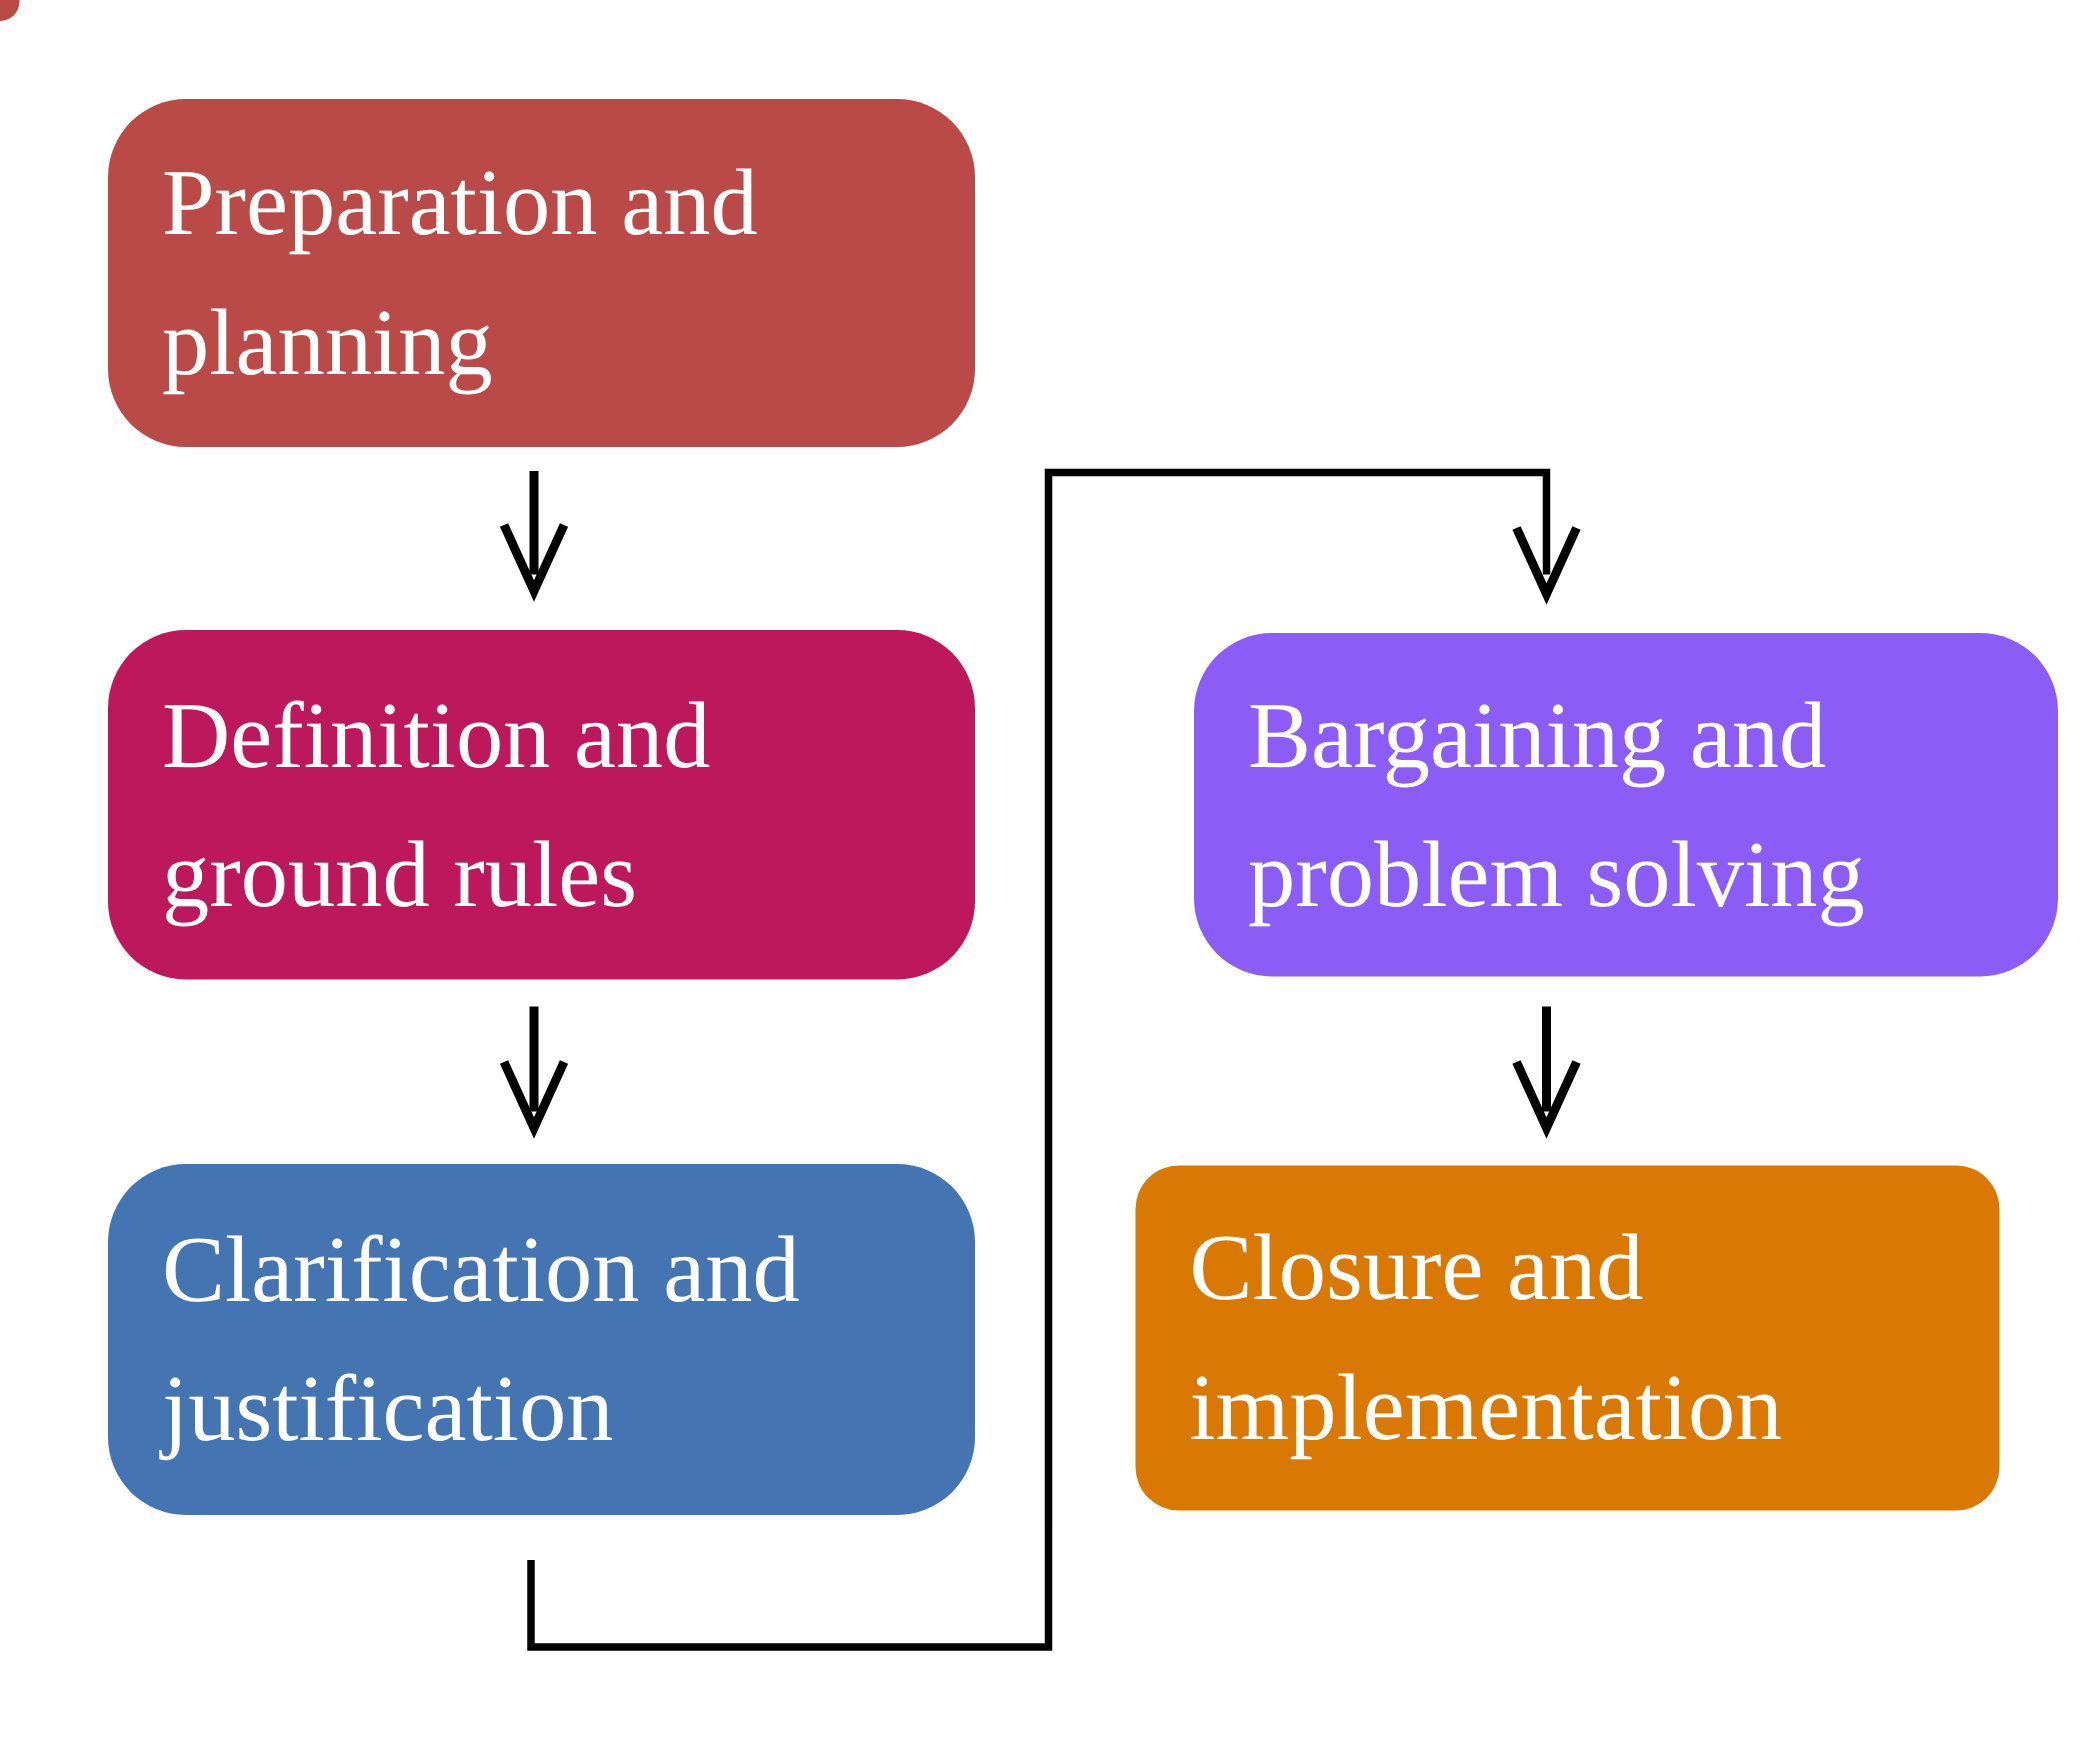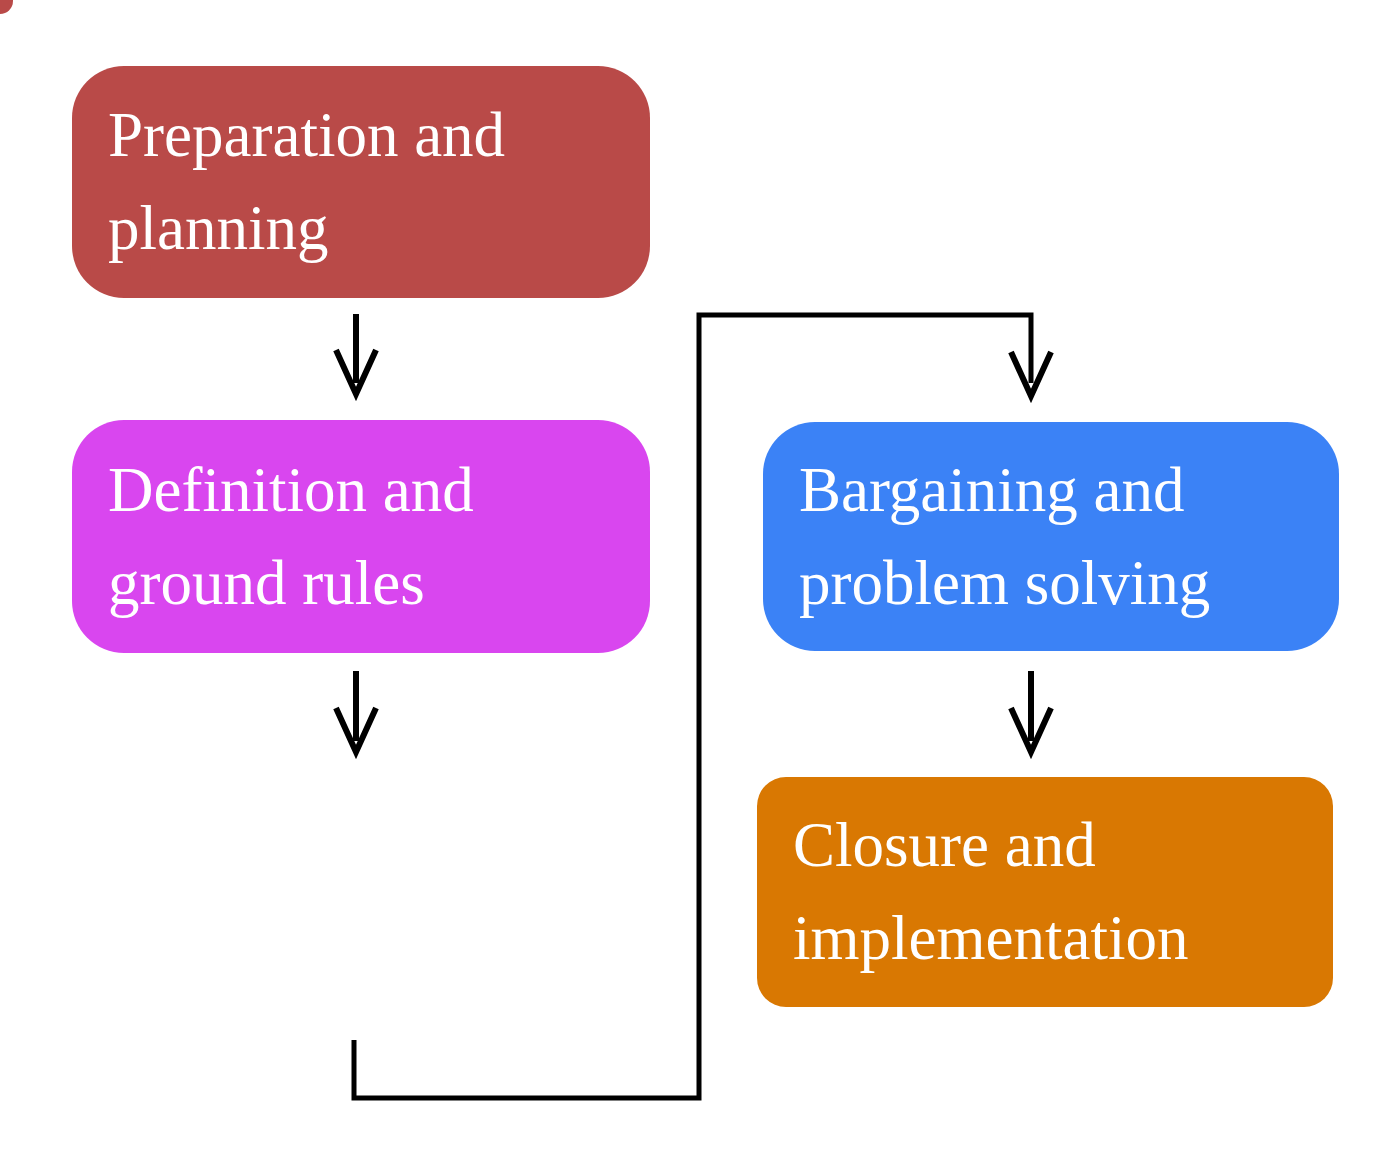--- a/index.html
+++ b/index.html
@@ -63,26 +63,29 @@
     <g stroke="#000000">
       <line class="shaft" x1="1031" y1="671" x2="1031" y2="741"></line>
       <polyline class="shaft" points="1011,708 1031,752 1051,708"></polyline>
     </g>
   </svg>
 
   <div class="node" style="left: 72px; top: 66px; width: 578px; height: 232px; background: rgb(185, 74, 72);">
     <span>Preparation and planning</span>
   </div>
 
-  <div class="node" style="left: 72px; top: 420px; width: 578px; height: 233px; background: #d946ef;">
+  <div class="node" style="left: 72px; top: 420px; width: 578px; height: 233px; background: #be185d;">
     <span>Definition and ground rules</span>
   </div>
 
+  <div class="node" style="left: 72px; top: 776px; width: 578px; height: 234px; background: rgb(69, 116, 178);">
+    <span>Clarification and justification</span>
+  </div>
 
-  <div class="node" style="left: 763px; top: 422px; width: 576px; height: 229px; background: #3b82f6;">
+  <div class="node" style="left: 796px; top: 422px; width: 576px; height: 229px; background: #8b5cf6;">
     <span>Bargaining and problem solving</span>
   </div>
 
   <div class="node" style="left: 757px; top: 777px; width: 576px; height: 230px; background: rgb(217, 120, 2); border-radius: 29px;">
     <span>Closure and implementation</span>
   </div>
 
 </div>
 
 </body></html>

